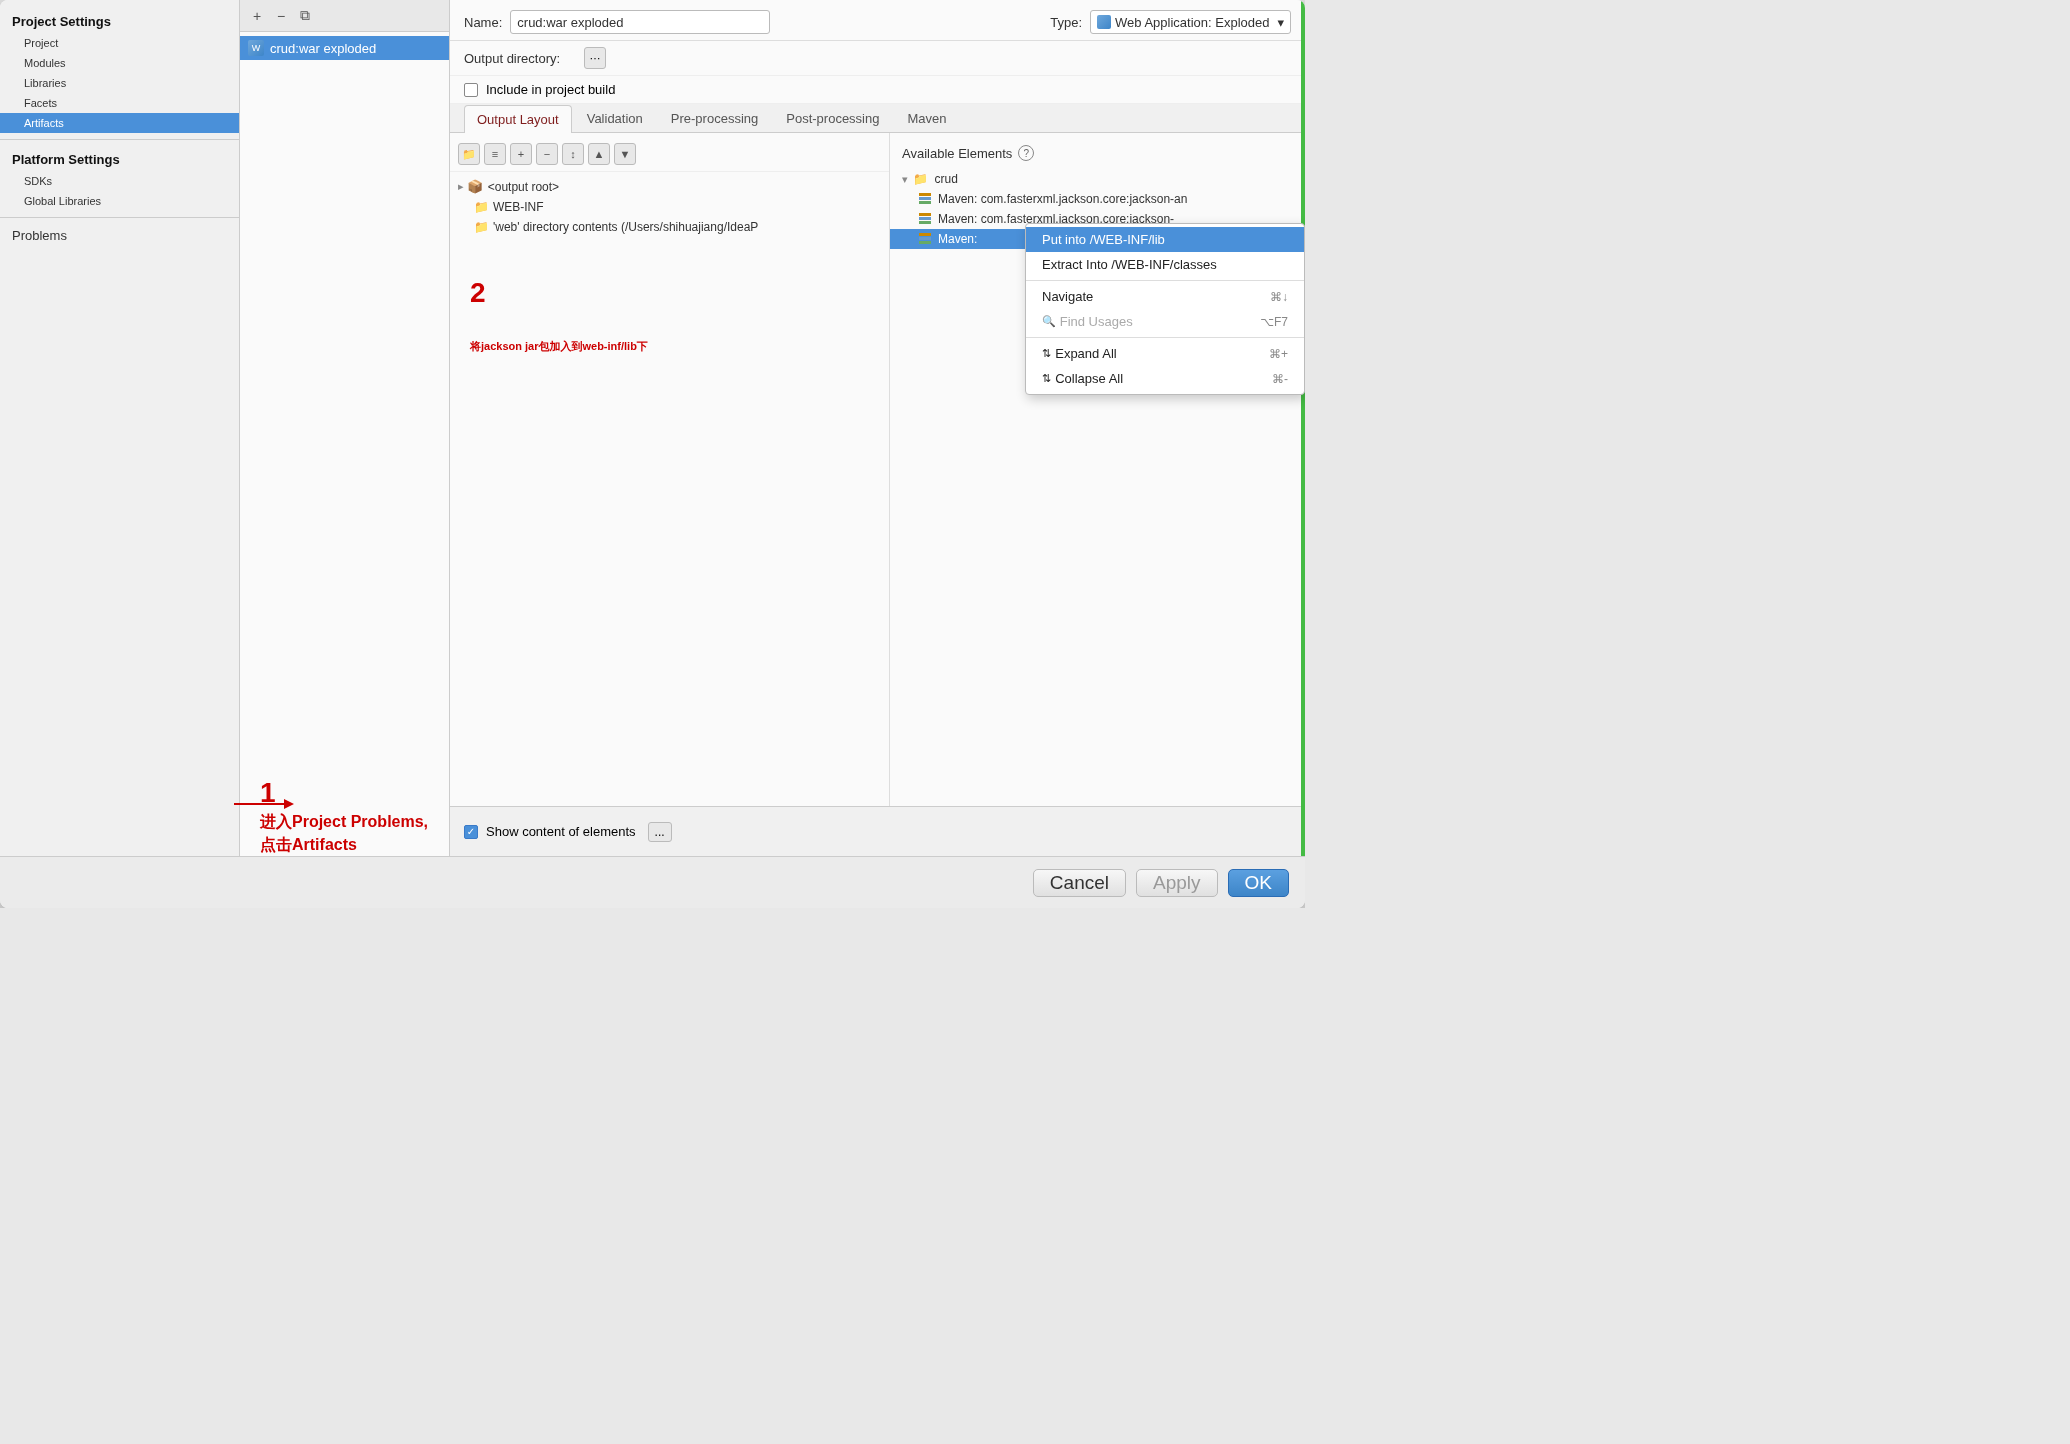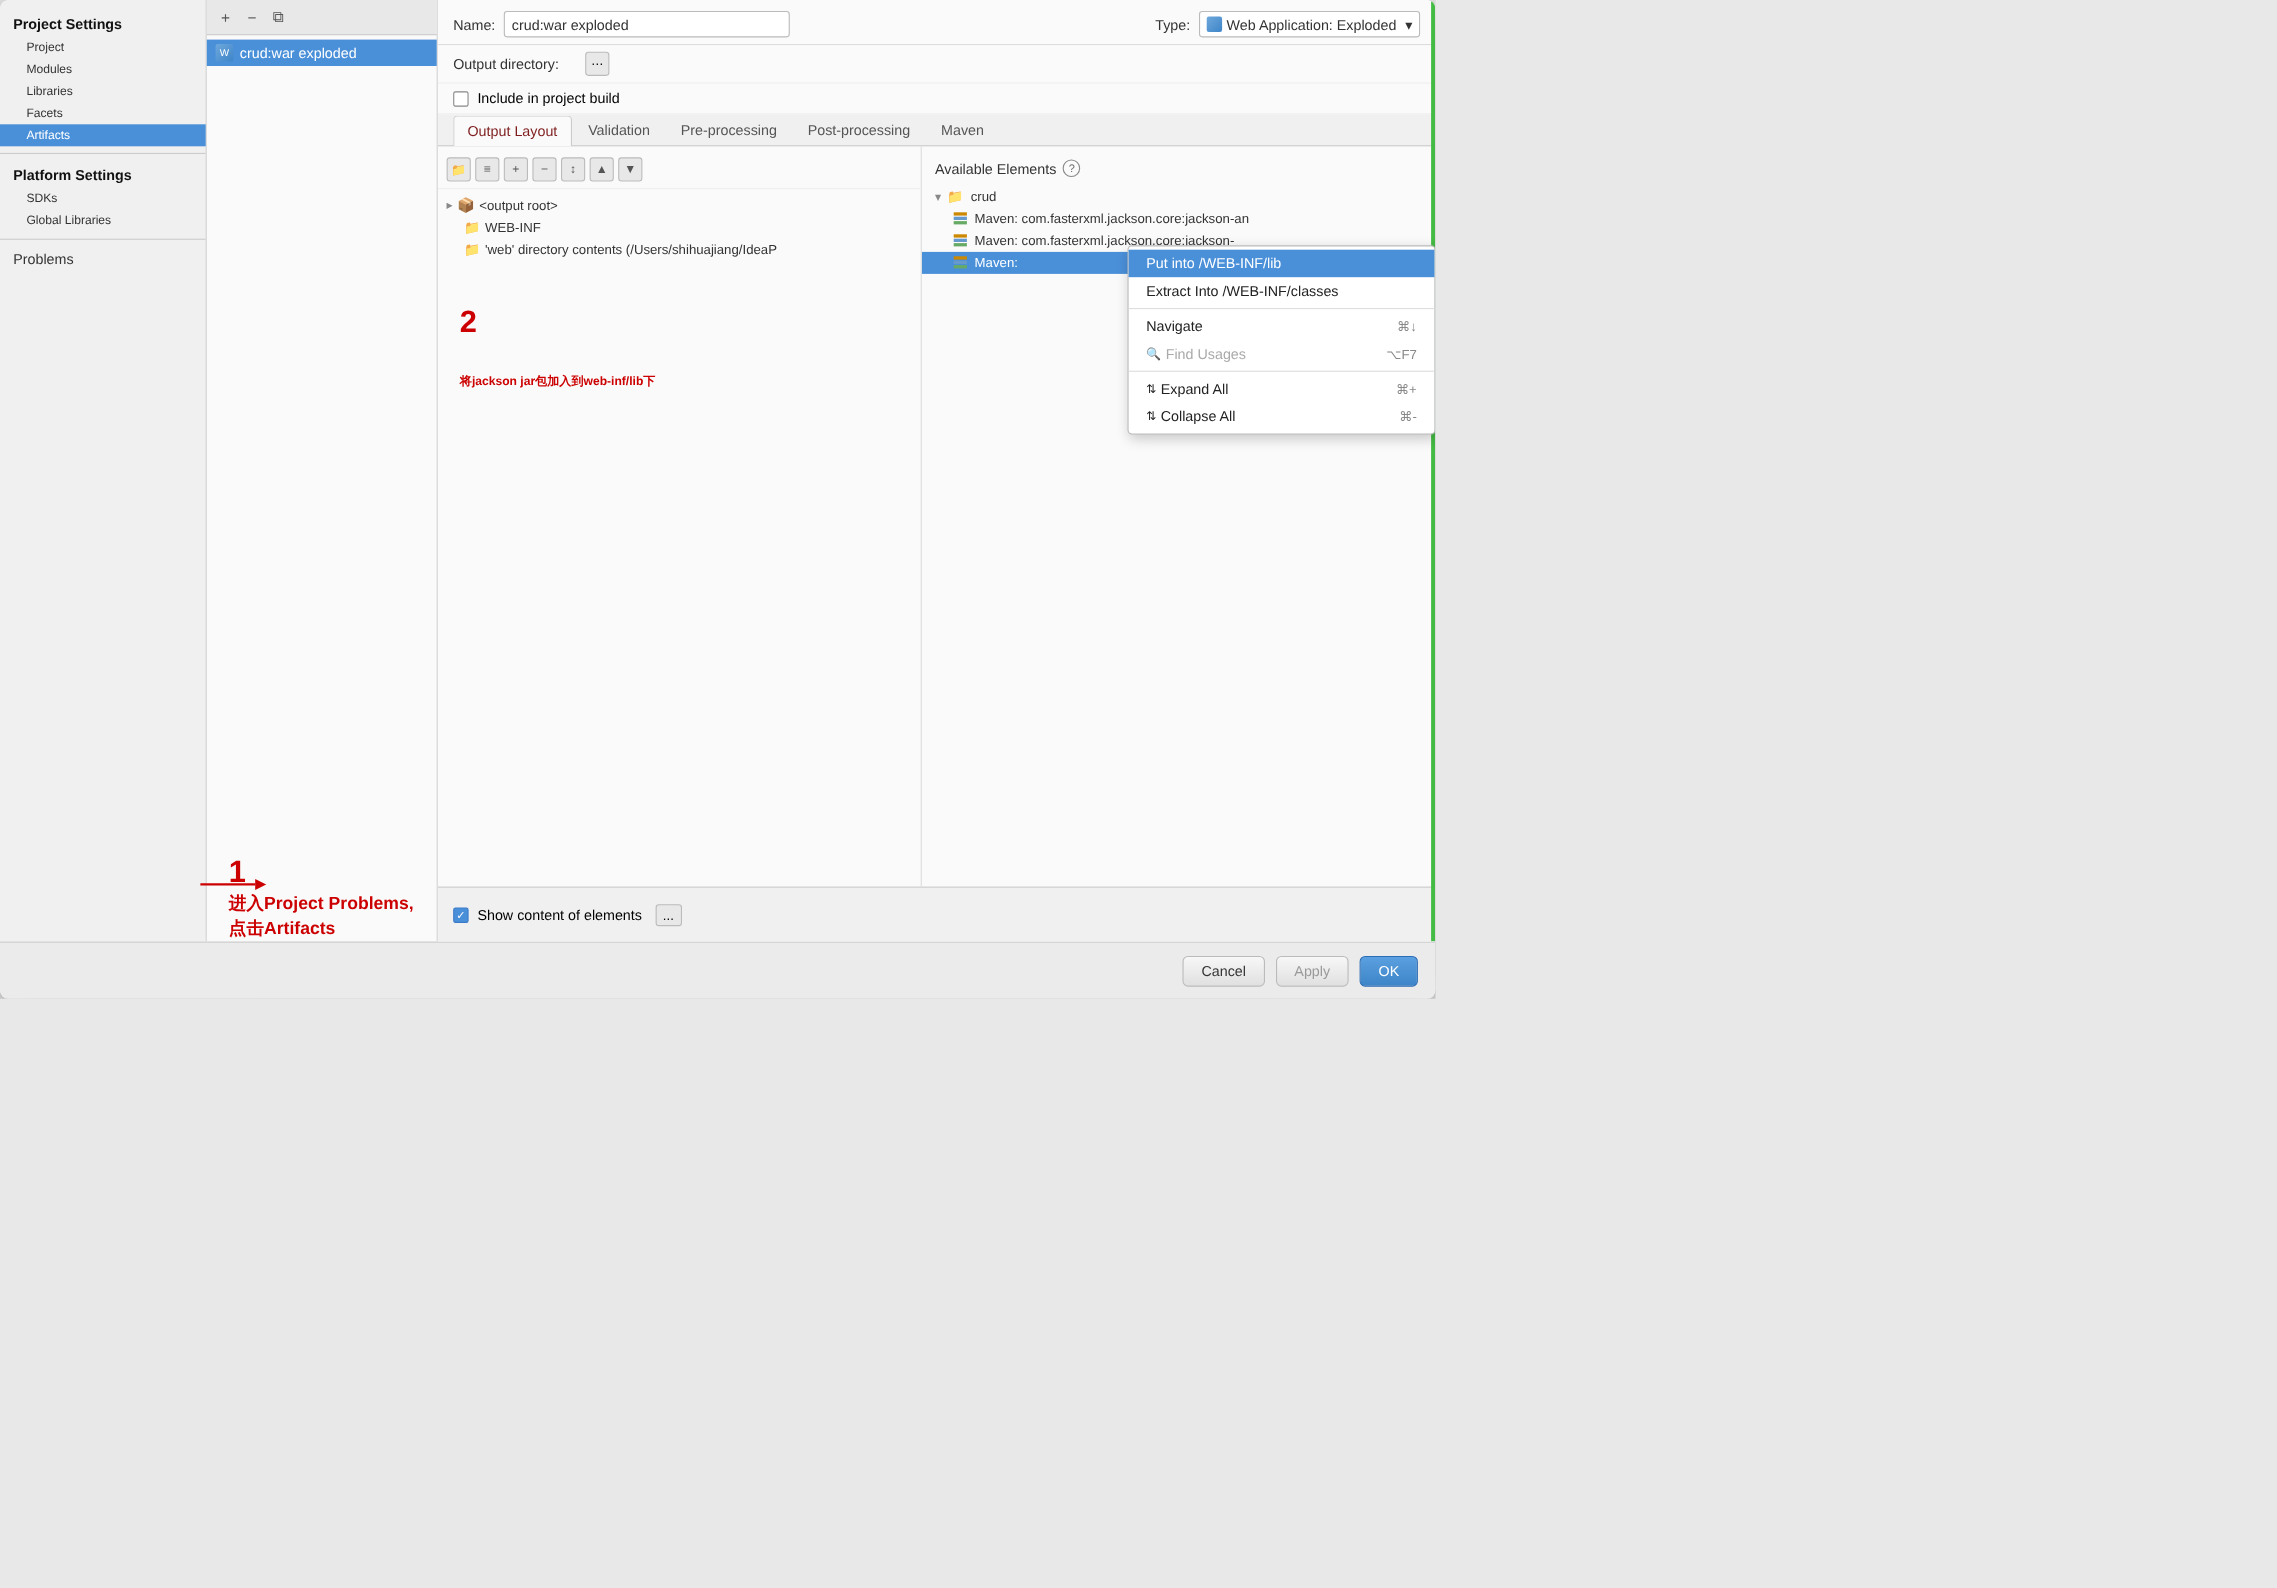--- a/index.html
+++ b/index.html
@@ -59,21 +59,21 @@
 
     
     .main-content {
       display: flex;
       flex: 1;
       overflow: hidden;
     }
 
     
     .sidebar {
-      width: 188px;
+      width: 240px;
       background: #f0f0f0;
       border-right: 1px solid #ccc;
       padding: 8px 0;
       display: flex;
       flex-direction: column;
     }
     .sidebar-section-header {
       font-weight: 700;
       font-size: 13px;
       color: #111;
@@ -454,21 +454,21 @@
       display: flex;
       align-items: center;
       justify-content: flex-end;
       padding: 0 16px;
       gap: 10px;
     }
     .btn {
       height: 28px;
       padding: 0 16px;
       border-radius: 5px;
-      font-size: 13px;
+      font-size: 19px;
       cursor: pointer;
       border: 1px solid;
     }
     .btn-cancel {
       background: linear-gradient(to bottom, #f7f7f7, #e0e0e0);
       border-color: #bbb;
       color: #333;
     }
     .btn-apply {
       background: linear-gradient(to bottom, #f7f7f7, #e0e0e0);

